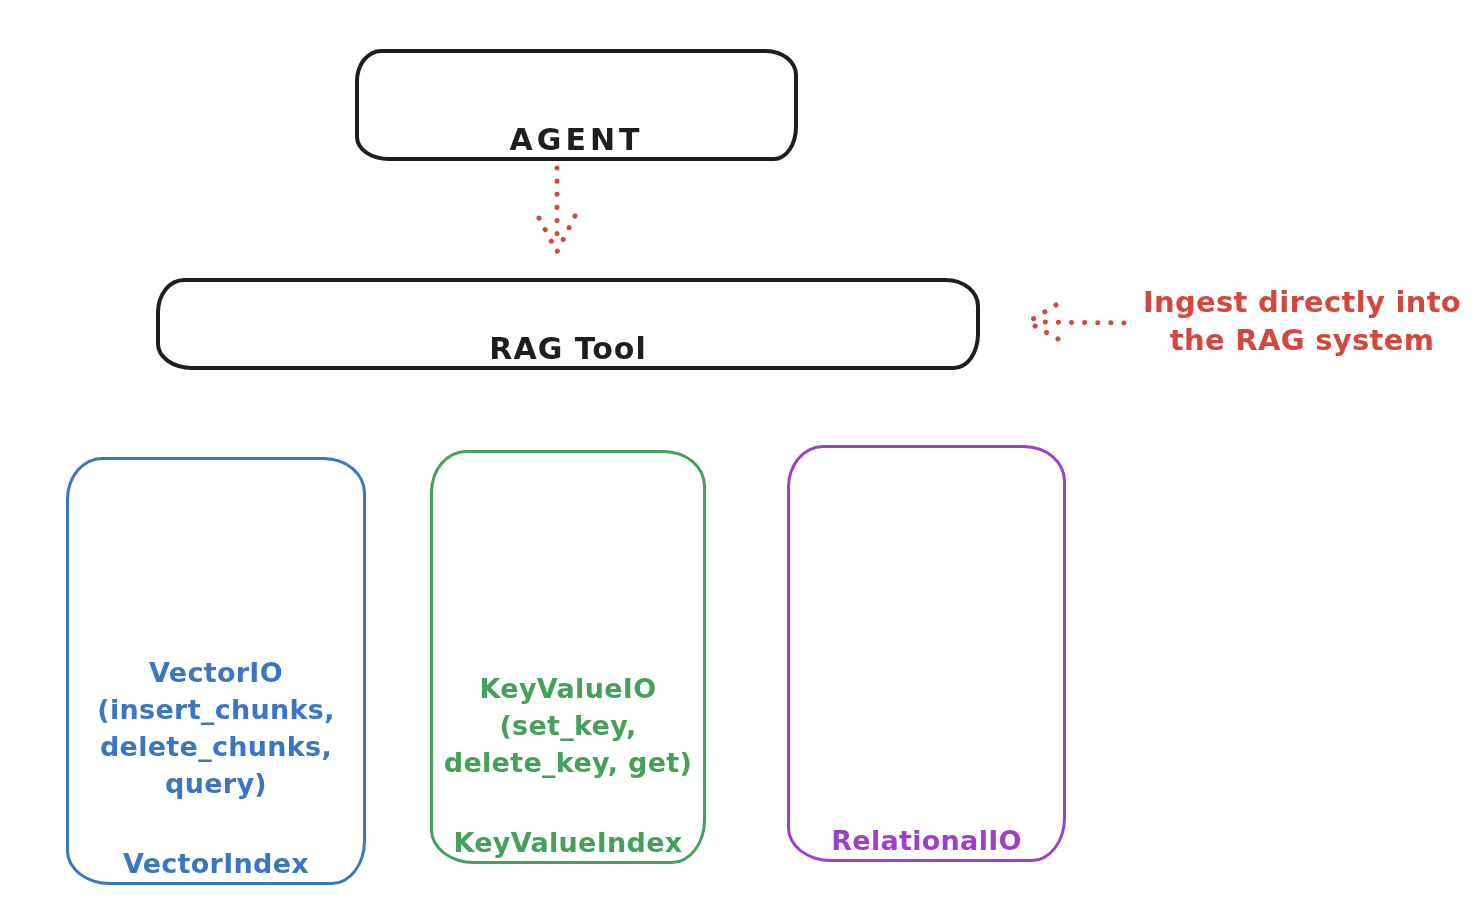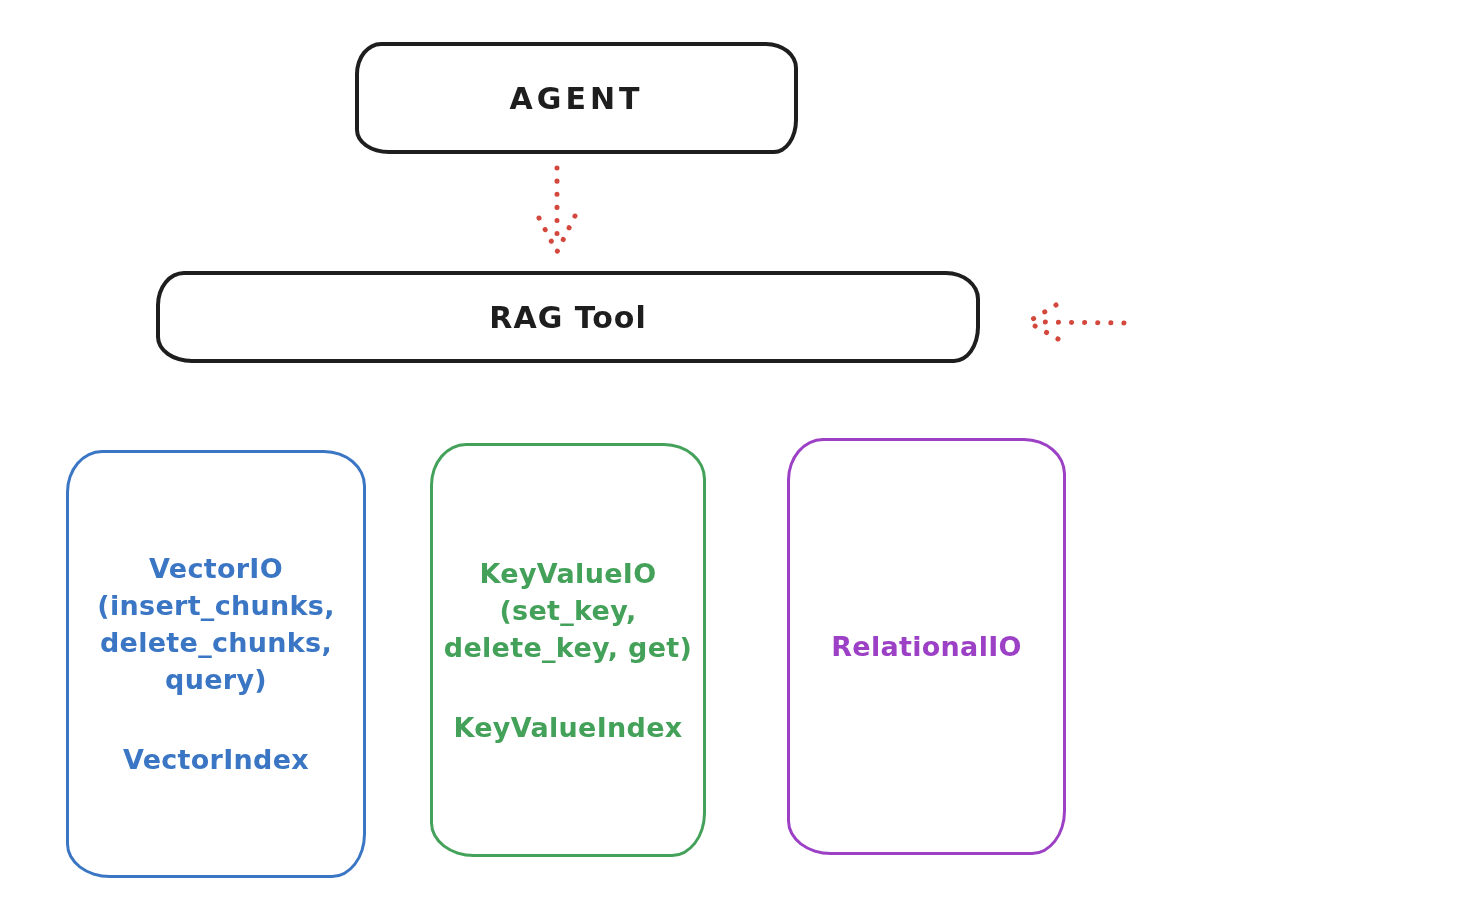--- a/index.html
+++ b/index.html
@@ -9,23 +9,24 @@
     height: 910px;
     background: #ffffff;
     overflow: hidden;
     font-family: "DejaVu Sans", sans-serif;
   }
   .sketch-box {
     position: absolute;
     background: #ffffff;
     border: 3px solid #1e1e1e;
     display: flex;
-    align-items: center;
+    align-items: flex-end;
     justify-content: center;
     box-sizing: border-box;
+    margin-top: 7px;
   }
   .node-agent {
     left: 355px; top: 42px; width: 443px; height: 112px;
     border-width: 4px;
     border-radius: 26px 32px 24px 34px / 32px 26px 34px 24px;
   }
   .node-rag {
     left: 156px; top: 271px; width: 824px; height: 92px;
     border-width: 4px;
     border-radius: 28px 34px 26px 36px / 34px 28px 36px 26px;
@@ -93,20 +94,24 @@
   <div class="sketch-box node-rag">
     <span class="label-black label-rag">RAG Tool</span>
   </div>
 
   <svg class="arrow-svg arrow-left" width="112" height="60" viewBox="0 0 112 60">
     <path class="dotline" d="M108 30 L22 29"></path>
     <path class="dotline" d="M40 12 L12 29"></path>
     <path class="dotline" d="M42 46 L12 29"></path>
   </svg>
 
+  <div class="annotation">
+    <div>Ingest directly into</div>
+    <div>the RAG system</div>
+  </div>
 
   <div class="sketch-box backend backend-vector">
     <div class="backend-text">
       <div>VectorIO</div>
       <div>(insert_chunks,</div>
       <div>delete_chunks,</div>
       <div>query)</div>
       <div class="index-label">VectorIndex</div>
     </div>
   </div>

